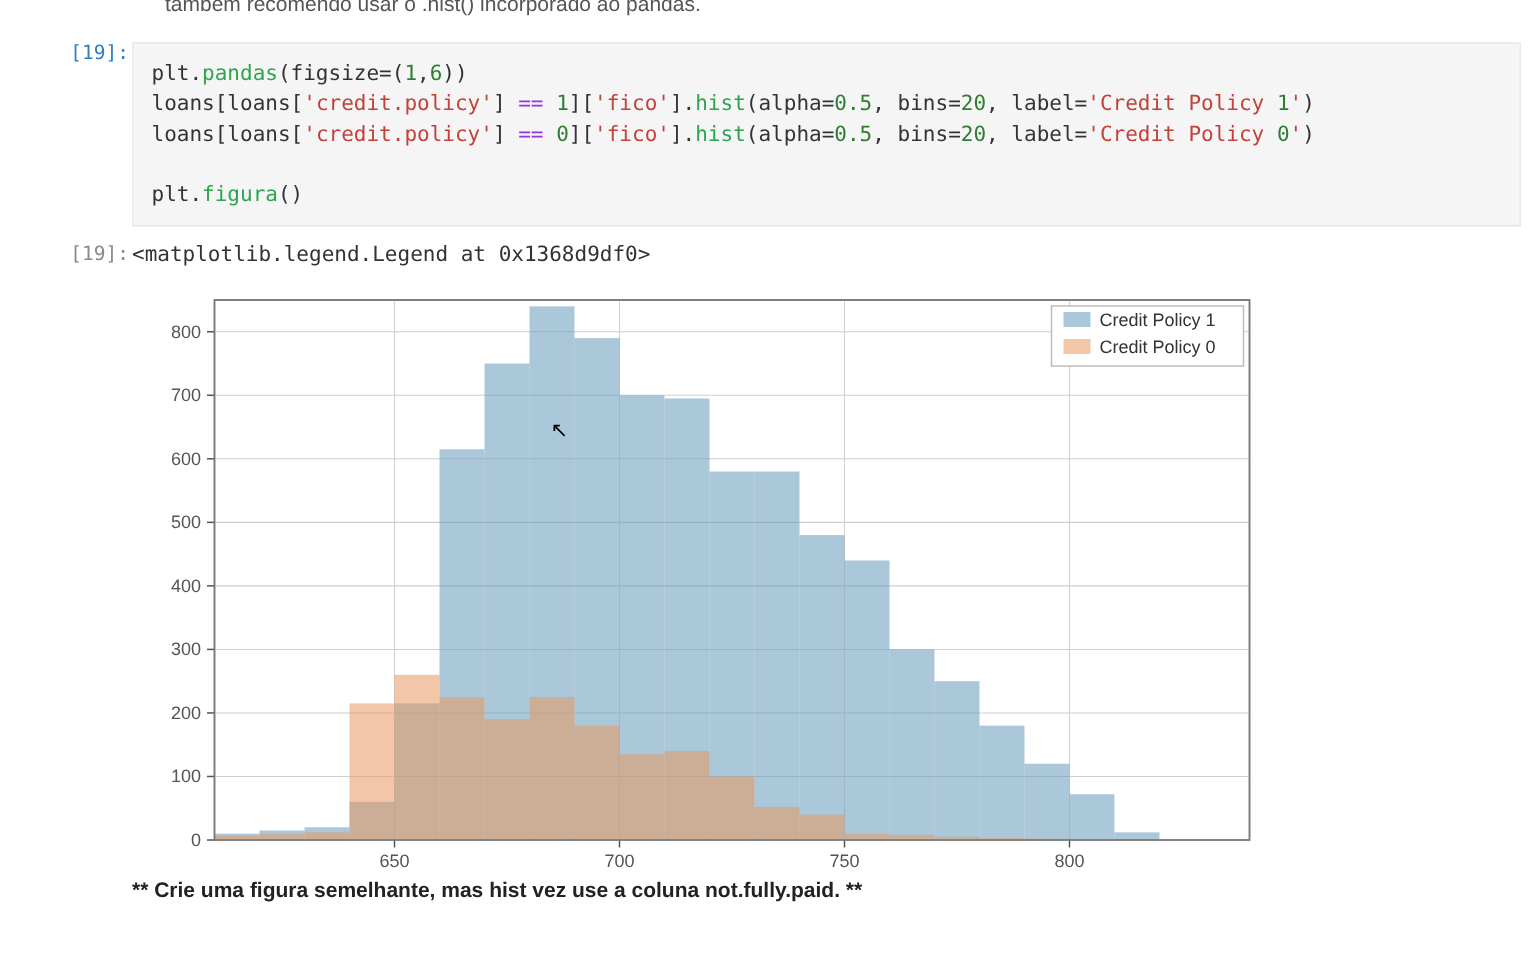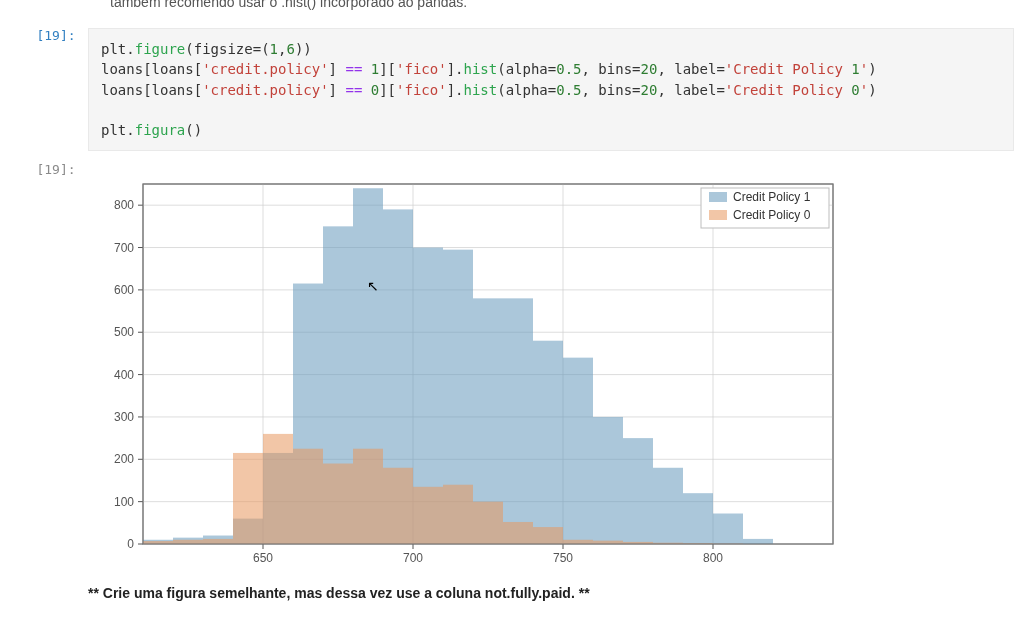--- a/index.html
+++ b/index.html
@@ -1,48 +1,49 @@
 <!DOCTYPE html>
 <html><head>
 <meta charset="utf-8">
 <style>
   html,body{margin:0;padding:0;background:#fff;font-family:Arial,Helvetica,sans-serif;font-size:14px;color:#333}
   .page{width:1024px;height:609px;position:relative;overflow:hidden}
   .topline{position:absolute;left:110px;top:-6px;color:#555;font-size:14px}
   .cell{position:absolute;left:28px;right:10px}
-  .prompt{position:absolute;left:-2px;top:0;width:60px;text-align:center;color:#307fc1;font-family:Menlo,Consolas,monospace;font-size:13px}
+  .prompt{position:absolute;left:-2px;top:0;width:60px;text-align:right;color:#307fc1;font-family:Menlo,Consolas,monospace;font-size:13px}
   .prompt.grey{color:#8a8a8a}
   .code-block{margin-left:60px;background:#f5f5f5;border:1px solid #e9e9e9;padding:10px 12px;font-family:Menlo,Consolas,monospace;font-size:14px;line-height:1.45;white-space:pre;overflow:hidden}
   .tok-fn{color:#2da44e}
   .tok-str{color:#c2423a}
   .tok-num{color:#2e7d32}
   .tok-op{color:#9333ea}
   .out-text{margin-left:60px;font-family:Menlo,Consolas,monospace;font-size:14px;color:#333}
   .chart-wrap{margin-left:60px;margin-top:12px}
   .note{position:absolute;left:88px;bottom:8px;font-size:14px;color:#222}
   svg text{font-family:Arial,Helvetica,sans-serif}
   .cursor{position:absolute;width:10px;height:14px;font-size:14px;color:#000;pointer-events:none}
 </style>
 </head>
 <body>
 <div class="page">
 
 <div class="topline">também recomendo usar o .hist() incorporado ao pandas.</div>
 
 <div class="cell" style="top:28px">
   <div class="prompt">[19]:</div>
-  <div class="code-block" id="code-block">plt.<span class="tok-fn">figure</span>(figsize=(<span class="tok-num">1</span>,<span class="tok-num">6</span>))
+  <div class="code-block" id="code-block">plt.<span class="tok-fn">pandas</span>(figsize=(<span class="tok-num">1</span>,<span class="tok-num">6</span>))
 loans[loans[<span class="tok-str">'credit.policy'</span>] <span class="tok-op">==</span> <span class="tok-num">1</span>][<span class="tok-str">'fico'</span>].<span class="tok-fn">hist</span>(alpha=<span class="tok-num">0.5</span>, bins=<span class="tok-num">20</span>, label=<span class="tok-str">'Credit Policy <span class="tok-num">1</span>'</span>)
 loans[loans[<span class="tok-str">'credit.policy'</span>] <span class="tok-op">==</span> <span class="tok-num">0</span>][<span class="tok-str">'fico'</span>].<span class="tok-fn">hist</span>(alpha=<span class="tok-num">0.5</span>, bins=<span class="tok-num">20</span>, label=<span class="tok-str">'Credit Policy <span class="tok-num">0</span>'</span>)
 
 plt.<span class="tok-fn">figura</span>()</div>
 </div>
 
 <div class="cell" style="top:162px">
   <div class="prompt grey">[19]:</div>
+  <div class="out-text">&lt;matplotlib.legend.Legend at 0x1368d9df0&gt;</div>
 
   <div class="chart-wrap">
     <svg id="chart-svg" width="760" height="400">
           <rect x="55" y="10" width="690" height="360" fill="#fff" stroke="#777" stroke-width="1"></rect>
           <line x1="55" x2="745" y1="370" y2="370" stroke="#cfcfcf" stroke-width="0.7"></line>
           <line x1="50" x2="55" y1="370" y2="370" stroke="#555"></line>
           <text x="46" y="374" text-anchor="end" font-size="12" fill="#555">0</text>
           <line x1="55" x2="745" y1="327.6470588235294" y2="327.6470588235294" stroke="#cfcfcf" stroke-width="0.7"></line>
           <line x1="50" x2="55" y1="327.6470588235294" y2="327.6470588235294" stroke="#555"></line>
           <text x="46" y="331.6470588235294" text-anchor="end" font-size="12" fill="#555">100</text>
@@ -125,15 +126,15 @@
           <rect x="621" y="18" width="18" height="10" fill="#6699bb" fill-opacity="0.55"></rect>
           <text x="645" y="27" font-size="12" fill="#333">Credit Policy 1</text>
           <rect x="621" y="36" width="18" height="10" fill="#e8985e" fill-opacity="0.55"></rect>
           <text x="645" y="45" font-size="12" fill="#333">Credit Policy 0</text>
         </svg>
   </div>
 </div>
 
 <div class="cursor" style="left:367px;top:278px">↖</div>
 
-<div class="note"><b>** Crie uma figura semelhante, mas dessa vez use a coluna not.fully.paid. **</b></div>
+<div class="note"><b>** Crie uma figura semelhante, mas hist vez use a coluna not.fully.paid. **</b></div>
 
 </div>
 
 </body></html>

